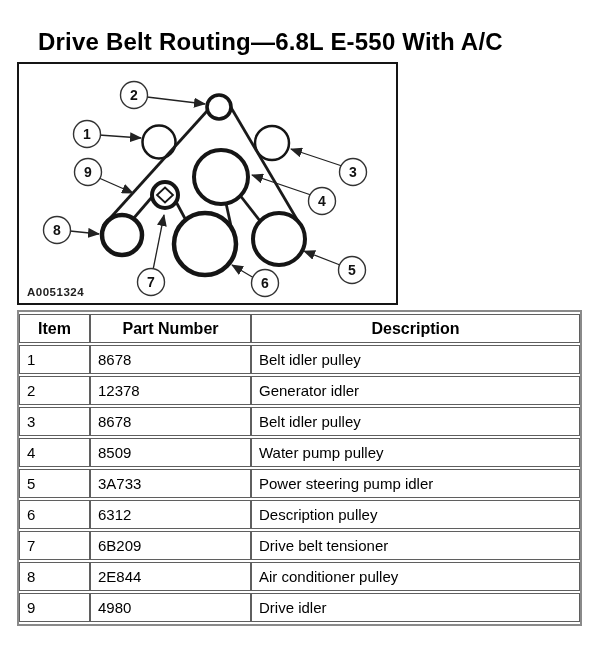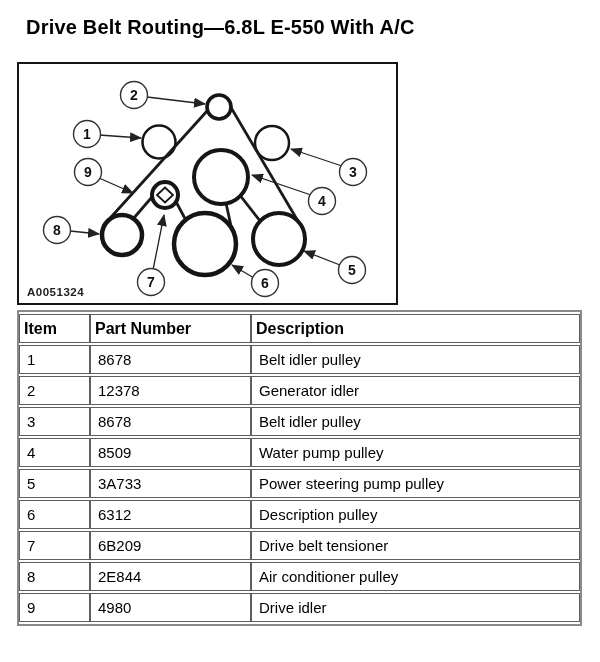--- a/index.html
+++ b/index.html
@@ -1,21 +1,21 @@
 <!DOCTYPE html>
 <html><head>
 <meta charset="utf-8">
 <style>
   html,body { margin:0; padding:0; background:#fff; }
   body { width:600px; height:662px; font-family:"Liberation Sans", sans-serif; color:#000; }
   .page { position:relative; width:600px; height:662px; background:#fff; overflow:hidden; }
 
   .title {
-    position:absolute; left:22px; top:12px; margin:4px;
-    font-size:20px; font-weight:bold; letter-spacing:0.2px;
+    position:absolute; left:22px; top:12px; margin:16px;
+    font-size:24px; font-weight:bold; letter-spacing:0.2px;
     font-family:"Liberation Sans", sans-serif;
   }
 
   .diagram-box {
     position:absolute; left:17px; top:62px; width:381px; height:243px;
     border:2px solid #151515; box-sizing:border-box; background:#fff;
   }
   .diagram-box svg { display:block; width:100%; height:100%; }
 
   .pulley { fill:#fff; stroke:#151515; }
@@ -39,21 +39,21 @@
   }
   table.parts th, table.parts td {
     border:1px solid #5f5f5f;
     background:#fff;
     height:27px;
     padding:0 7px;
     font-family:"Liberation Sans", sans-serif;
     vertical-align:middle;
     white-space:nowrap;
   }
-  table.parts th { font-size:16px; font-weight:bold; text-align:left; padding:0 4px; }
+  table.parts th { font-size:16px; font-weight:bold; text-align:center; padding:0 4px; }
   table.parts td { font-size:15px; text-align:left; }
   col.c-item { width:71px; }
   col.c-part { width:161px; }
 </style>
 </head>
 <body>
 
 <div class="page">
 
   <h1 class="title">Drive Belt Routing—6.8L E-550 With A/C</h1>
@@ -147,21 +147,21 @@
         <td>Belt idler pulley</td>
       </tr>
       <tr>
         <td>4</td>
         <td>8509</td>
         <td>Water pump pulley</td>
       </tr>
       <tr>
         <td>5</td>
         <td>3A733</td>
-        <td>Power steering pump pulley</td>
+        <td>Power steering pump idler</td>
       </tr>
       <tr>
         <td>6</td>
         <td>6312</td>
         <td>Description pulley</td>
       </tr>
       <tr>
         <td>7</td>
         <td>6B209</td>
         <td>Drive belt tensioner</td>

